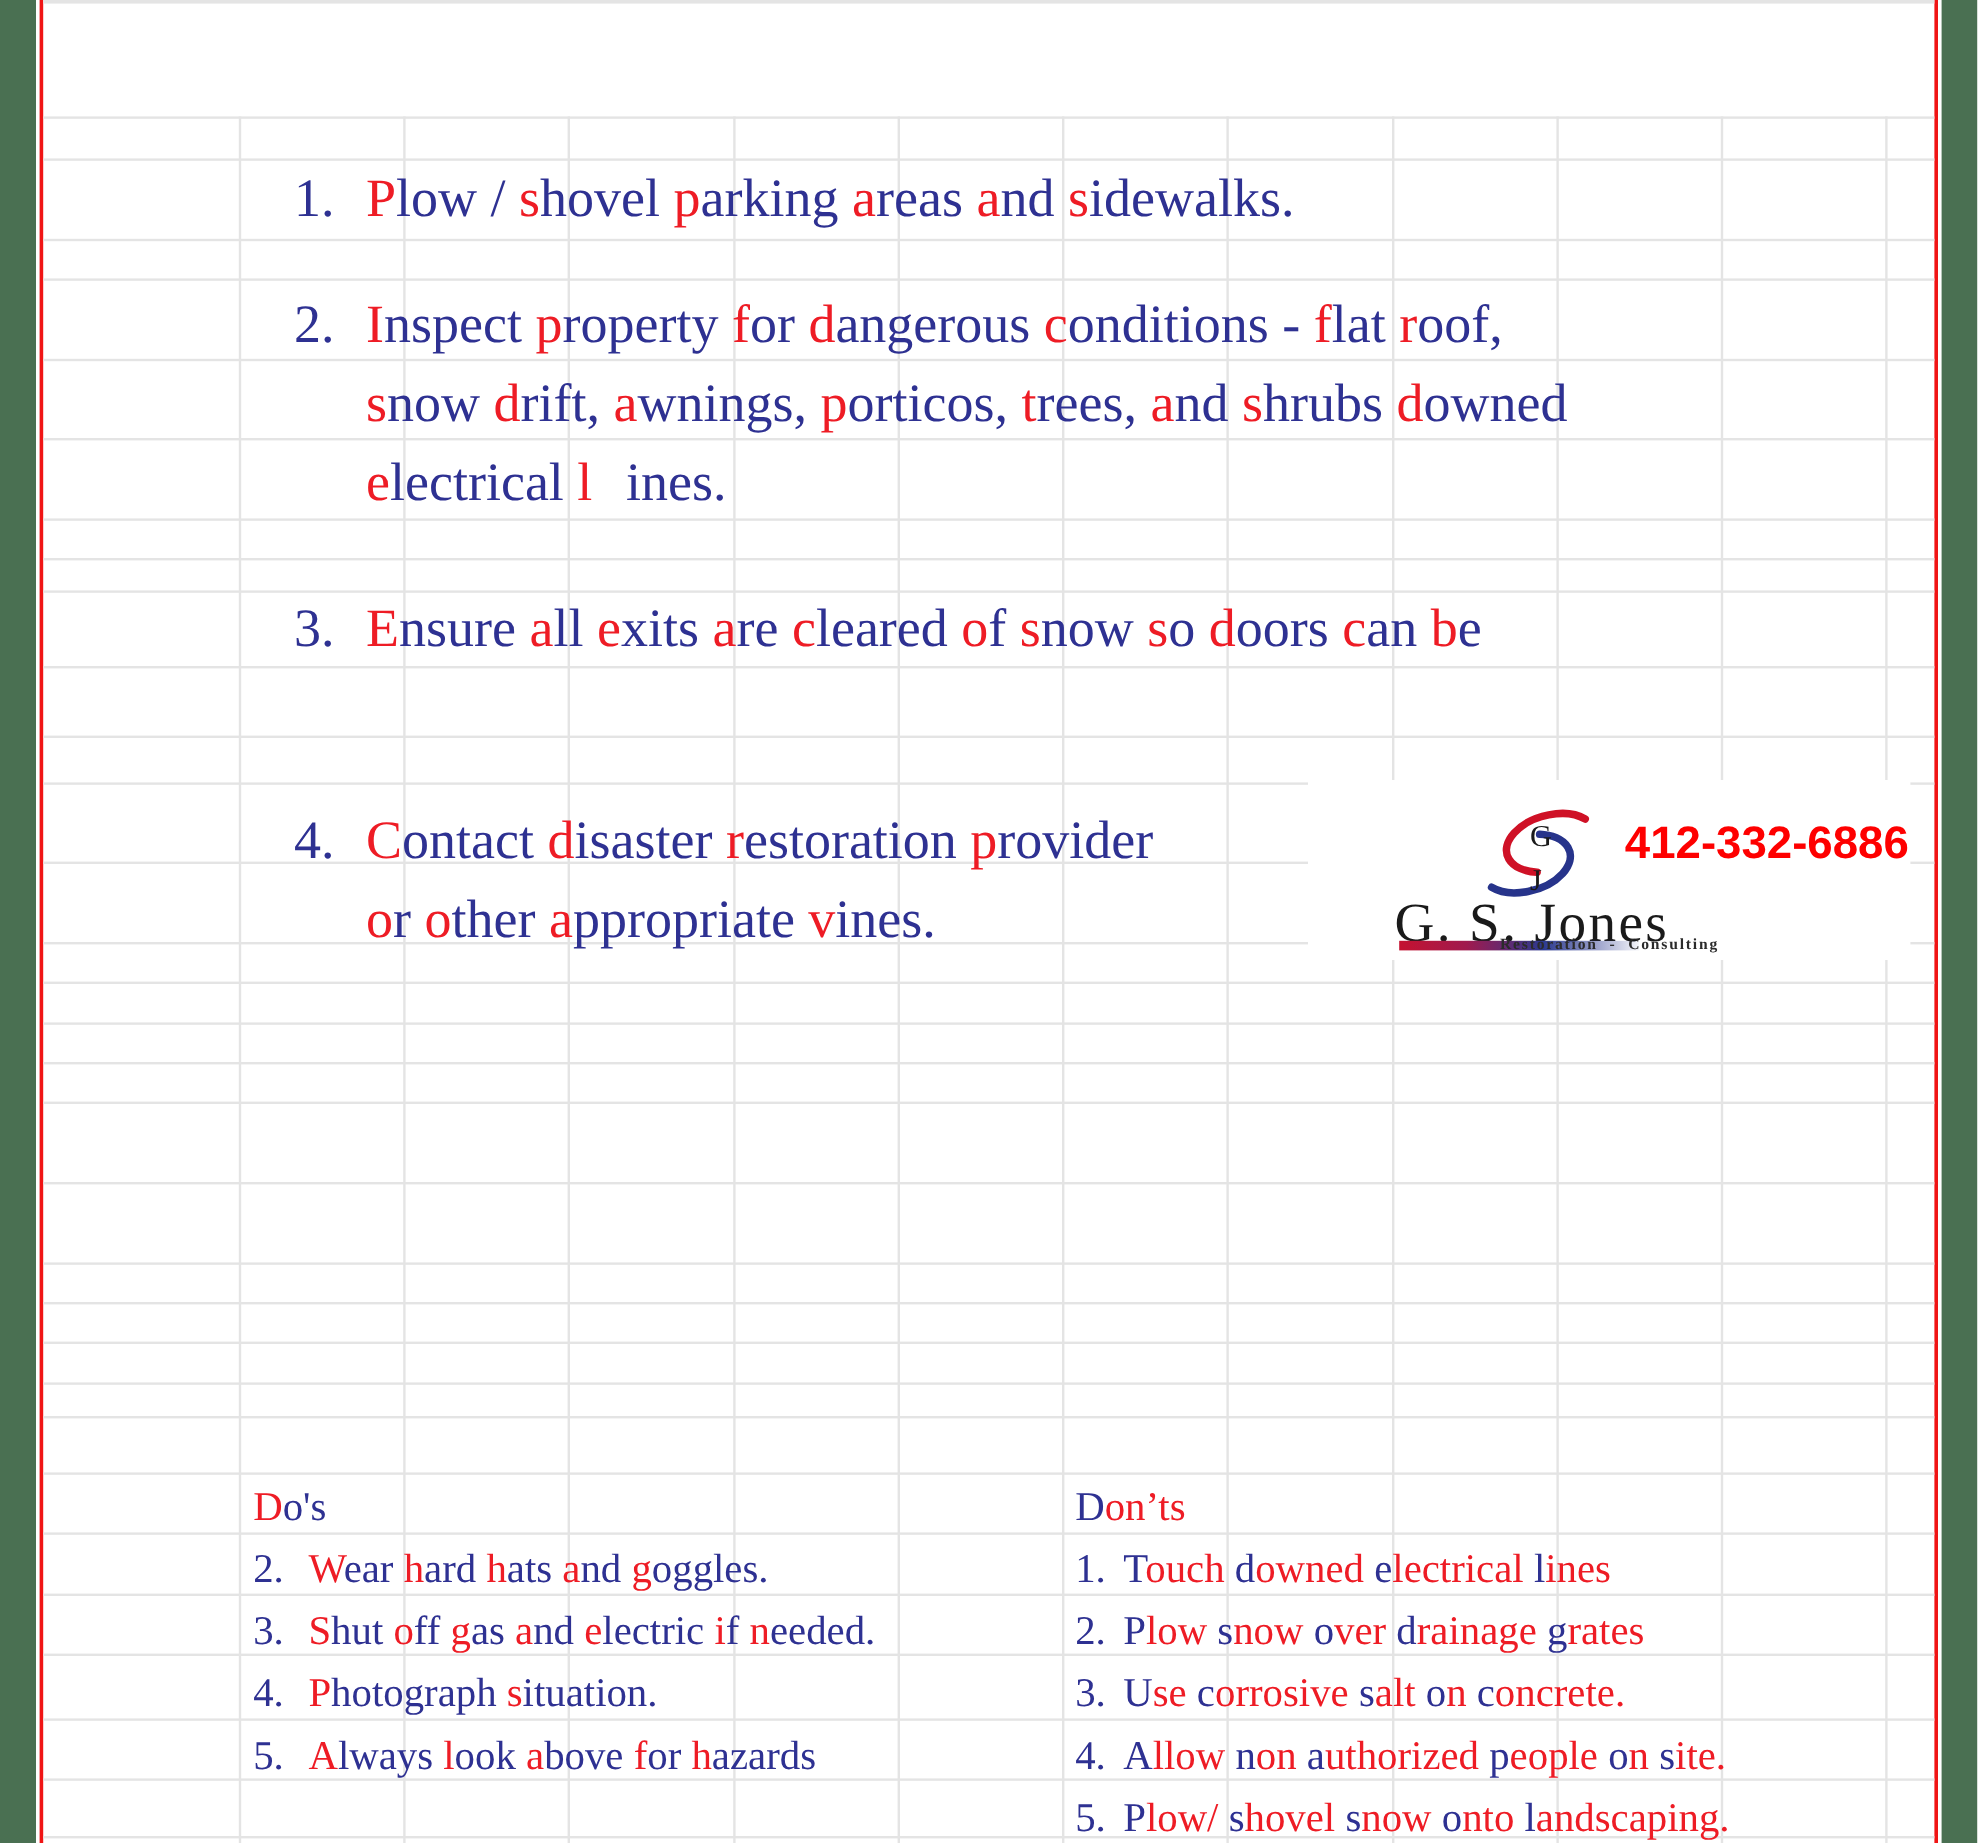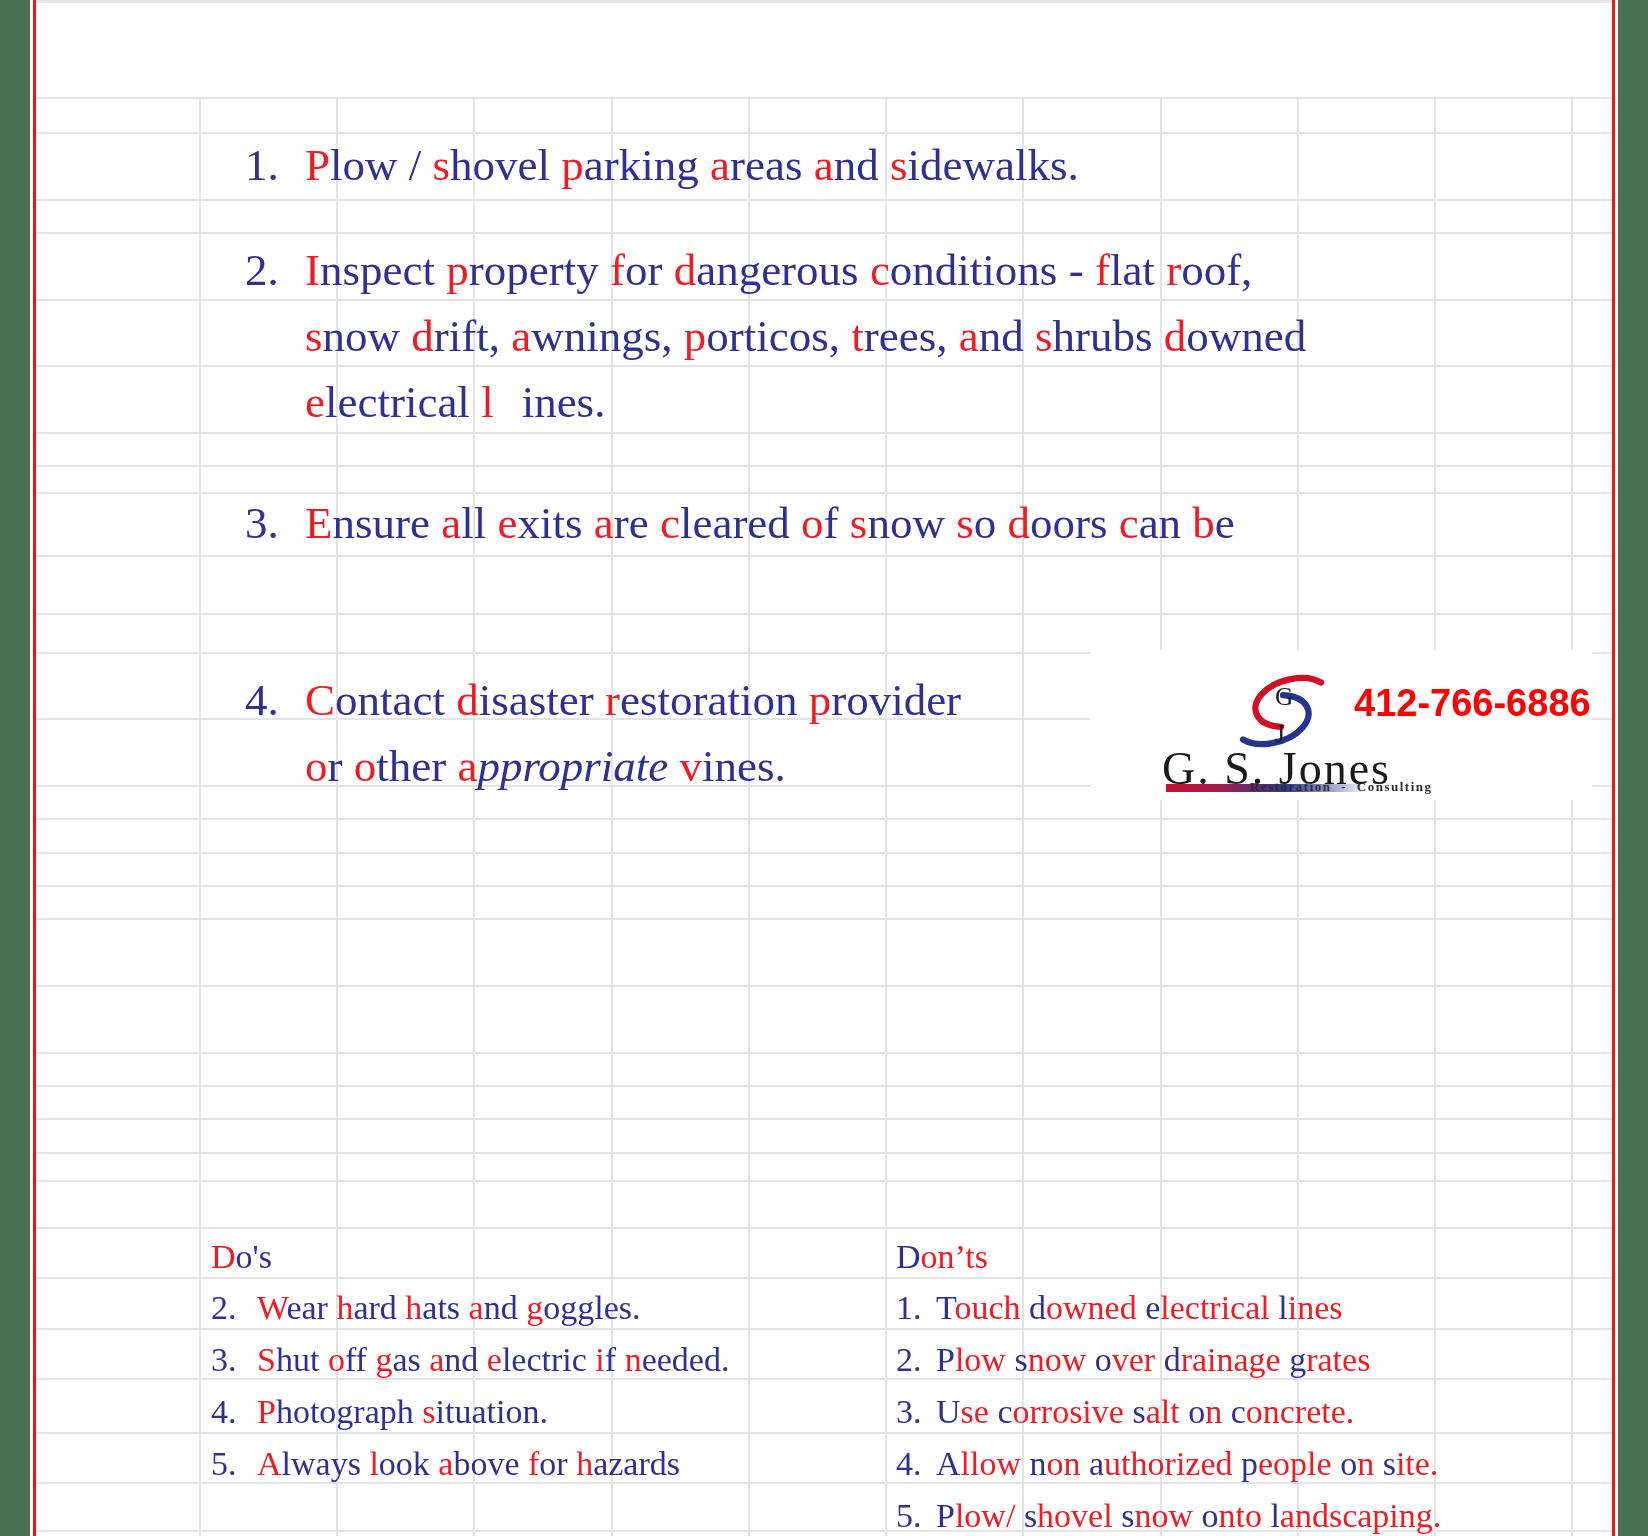--- a/index.html
+++ b/index.html
@@ -113,33 +113,33 @@
         <div class="check-item" style="top: 490px;">
           <span class="num">3.</span>
           <div class="lines">
             <div><span style="color: var(--red);">E</span><span style="color: var(--blue);">nsure</span> <span style="color: var(--red);">a</span><span style="color: var(--blue);">ll</span> <span style="color: var(--red);">e</span><span style="color: var(--blue);">xits</span> <span style="color: var(--red);">a</span><span style="color: var(--blue);">re</span> <span style="color: var(--red);">c</span><span style="color: var(--blue);">leared</span> <span style="color: var(--red);">o</span><span style="color: var(--blue);">f</span> <span style="color: var(--red);">s</span><span style="color: var(--blue);">now</span> <span style="color: var(--red);">s</span><span style="color: var(--blue);">o</span> <span style="color: var(--red);">d</span><span style="color: var(--blue);">oors</span> <span style="color: var(--red);">c</span><span style="color: var(--blue);">an</span> <span style="color: var(--red);">b</span><span style="color: var(--blue);">e</span></div>
           </div>
         </div>
         <div class="check-item" style="top: 667px;">
           <span class="num">4.</span>
           <div class="lines">
             <div><span style="color: var(--red);">C</span><span style="color: var(--blue);">ontact</span> <span style="color: var(--red);">d</span><span style="color: var(--blue);">isaster</span> <span style="color: var(--red);">r</span><span style="color: var(--blue);">estoration</span> <span style="color: var(--red);">p</span><span style="color: var(--blue);">rovider</span></div>
-            <div><span style="color: var(--red);">o</span><span style="color: var(--blue);">r</span> <span style="color: var(--red);">o</span><span style="color: var(--blue);">ther</span> <span style="color: var(--red);">a</span><span style="color: var(--blue); font-style: italic;">ppropriate</span> <span style="color: var(--red);">v</span><span style="color: var(--blue);">ines.</span></div>
+            <div><span style="color: var(--red);">o</span><span style="color: var(--blue);">r</span> <span style="color: var(--red);">o</span><span style="color: var(--blue);">ther</span> <span style="color: var(--red);">a</span><span style="color: var(--blue);">ppropriate</span> <span style="color: var(--red);">v</span><span style="color: var(--blue);">ines.</span></div>
           </div>
         </div>
       </div>
 
     <div class="logo-box">
       <svg class="monogram" width="100" height="78" viewBox="0 0 94 74">
         <path d="M84 10 A36 22 -15 1 0 46 52" fill="none" stroke="#cf1126" stroke-width="6" stroke-linecap="round"></path>
         <path d="M10 64 A36 22 -15 1 0 48 22" fill="none" stroke="#27348b" stroke-width="6" stroke-linecap="round"></path>
         <text x="49" y="31" text-anchor="middle" font-family="Liberation Serif, DejaVu Serif, serif" font-size="24" fill="#1a1a1a">G</text>
         <text x="45" y="66" text-anchor="middle" font-family="Liberation Serif, DejaVu Serif, serif" font-size="24" fill="#1a1a1a">J</text>
       </svg>
-      <div class="phone">412-766-6886</div>
+      <div class="phone">412-332-6886</div>
       <div class="company">G. S. Jones</div>
       <div class="bar"></div>
       <div class="tagline">Restoration - Consulting</div>
     </div>
 
     <div class="simple-list" id="dos">
         <div class="hdr"><span style="color: var(--red);">D</span><span style="color: var(--blue);">o's</span></div>
         <div class="items">
           <div><span class="inum">2.</span><span><span style="color: var(--red);">W</span><span style="color: var(--blue);">ear</span> <span style="color: var(--red);">h</span><span style="color: var(--blue);">ard</span> <span style="color: var(--red);">h</span><span style="color: var(--blue);">ats</span> <span style="color: var(--red);">a</span><span style="color: var(--blue);">nd</span> <span style="color: var(--red);">g</span><span style="color: var(--blue);">oggles.</span></span></div>
           <div><span class="inum">3.</span><span><span style="color: var(--red);">S</span><span style="color: var(--blue);">hut</span> <span style="color: var(--red);">o</span><span style="color: var(--blue);">ff</span> <span style="color: var(--red);">g</span><span style="color: var(--blue);">as</span> <span style="color: var(--red);">a</span><span style="color: var(--blue);">nd</span> <span style="color: var(--red);">e</span><span style="color: var(--blue);">lectric</span> <span style="color: var(--red);">i</span><span style="color: var(--blue);">f</span> <span style="color: var(--red);">n</span><span style="color: var(--blue);">eeded.</span></span></div>

